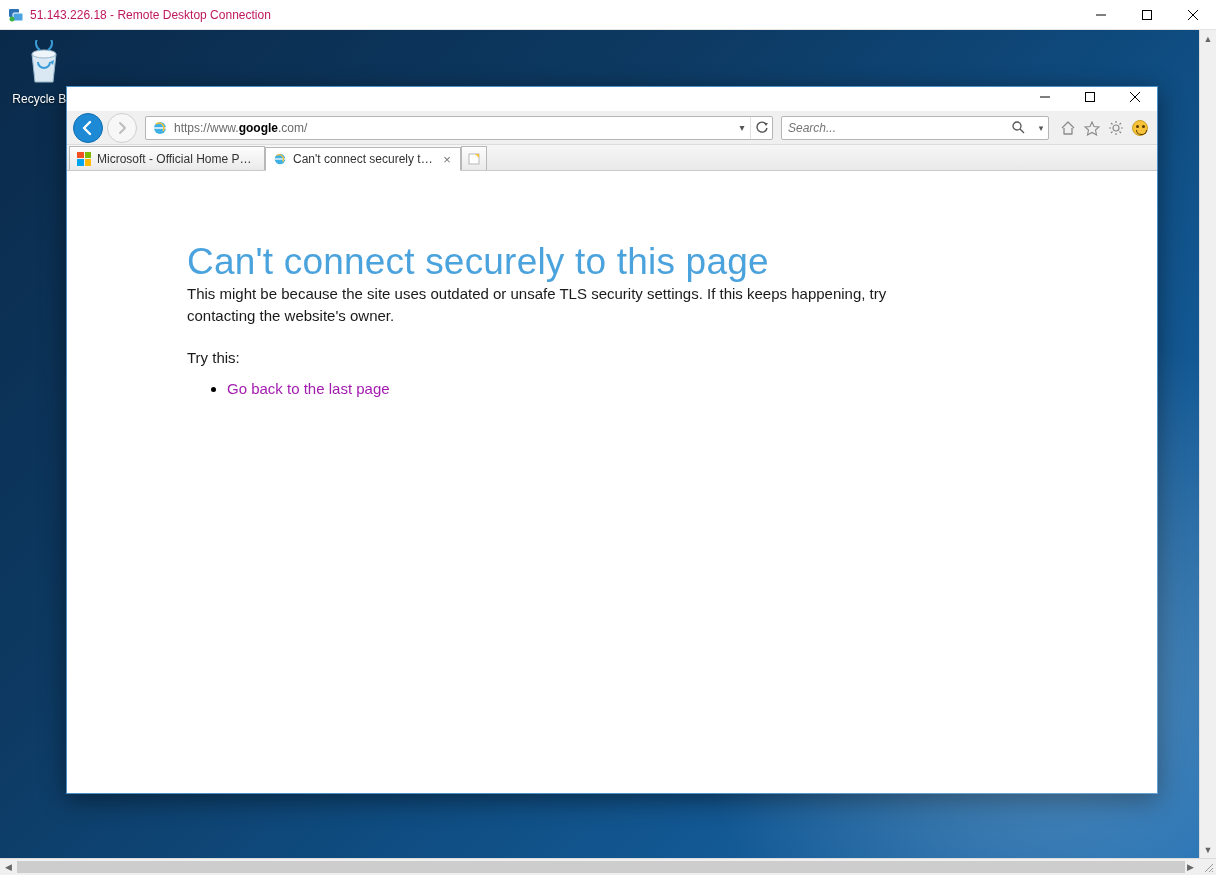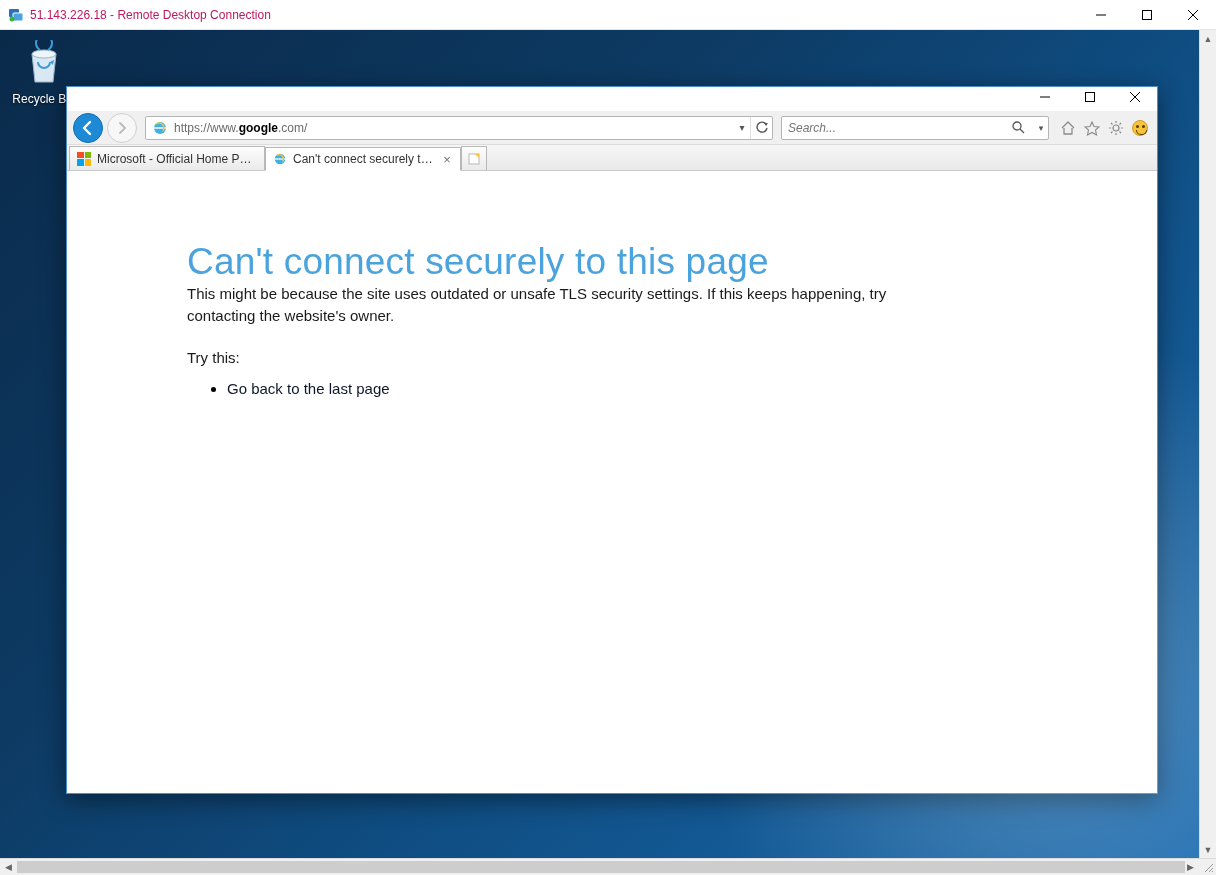--- a/index.html
+++ b/index.html
@@ -52,21 +52,21 @@
 .ie-newtab { width: 26px; height: 24px; background: linear-gradient(#fdfdfd,#eaeaea); border: 1px solid #b8b8b8; border-bottom:none; display:flex; align-items:center; justify-content:center; }
 .tab-favicon { width:16px; height:16px; display:flex; align-items:center; justify-content:center; }
 .ms-sq { width:14px; height:14px; display:grid; grid-template-columns:1fr 1fr; grid-template-rows:1fr 1fr; gap:1px;}
 .ms-sq span:nth-child(1){background:#f25022;} .ms-sq span:nth-child(2){background:#7fba00;} .ms-sq span:nth-child(3){background:#00a4ef;} .ms-sq span:nth-child(4){background:#ffb900;}
 
 .ie-content { position:absolute; left:0; right:0; top:84px; bottom:0; background:#fff; padding: 70px 0 0 120px; }
 .err-title { font-size: 37px; font-weight: 300; color: #4ba3dd; letter-spacing: .2px; }
 .err-body { font-size: 15px; color: #1a1a1a; max-width: 720px; line-height: 1.45; margin-bottom: 22px; }
 .try-label { font-size: 15px; color:#1a1a1a; margin-bottom: 14px; }
 .err-list { list-style: disc; padding-left: 40px; font-size:15px; }
-.err-list a { color: #0f172a; text-decoration: none; }
+.err-list a { color: #a21caf; text-decoration: none; }
 
 
 .vscroll { position:absolute; right:0; top:0; width:17px; height:828px; background:#f0f0f0; border-left:1px solid #dcdcdc; }
 .vscroll .sbtn { height:17px; background:#f0f0f0; display:flex; align-items:center; justify-content:center; color:#666; font-size:9px; }
 .hscroll { position:absolute; left:0; bottom:0; right:0; height:17px; background:#f0f0f0; border-top:1px solid #dcdcdc; display:flex; }
 .hscroll .sbtn { width:17px; background:#f0f0f0; display:flex; align-items:center; justify-content:center; color:#666; font-size:9px; }
 .hscroll .htrack { flex:1; position:relative; }
 .hscroll .hthumb { position:absolute; top:2px; bottom:2px; left:0; width:1168px; background:#cdcdcd; }
 .hscroll .grip { width:17px; background:#f0f0f0; display:flex; align-items:center; justify-content:center; }
 

